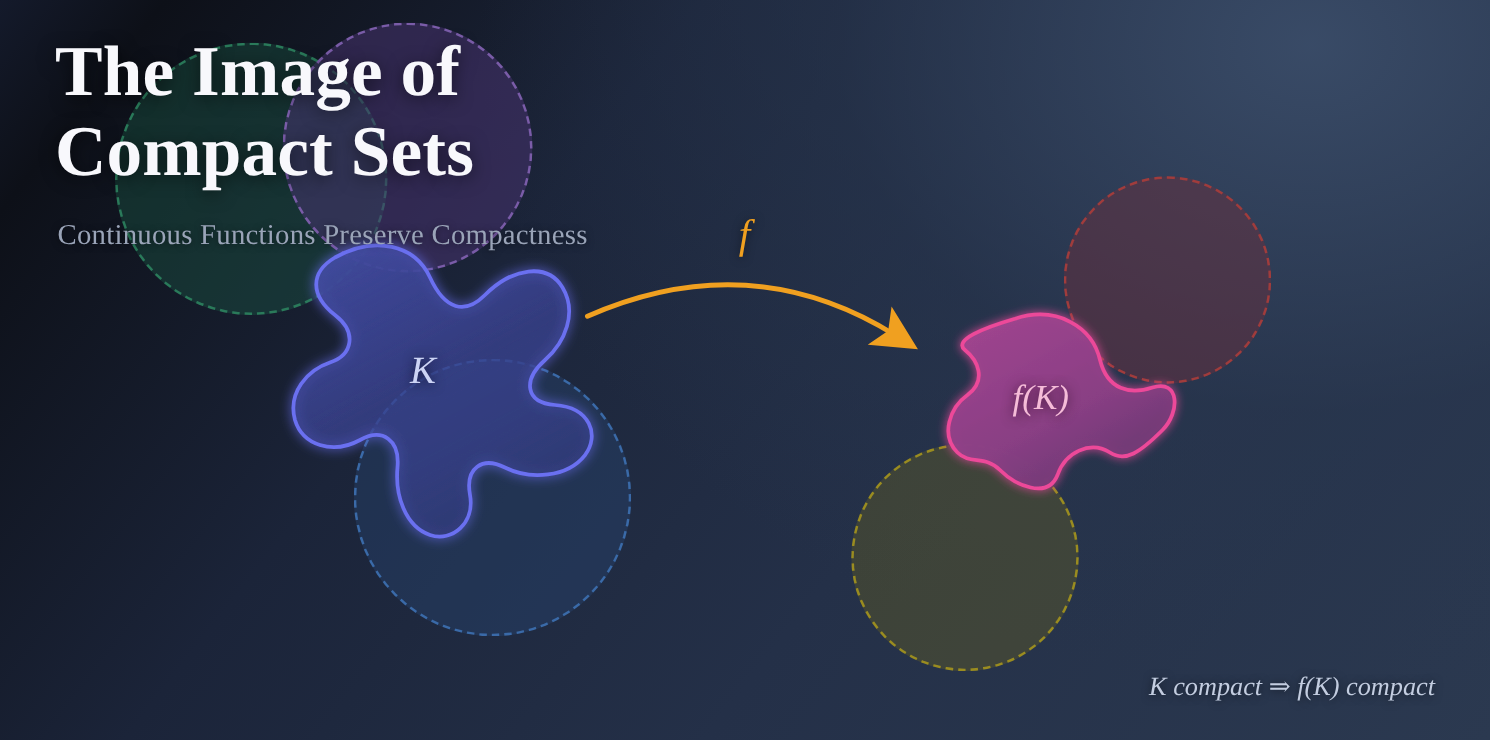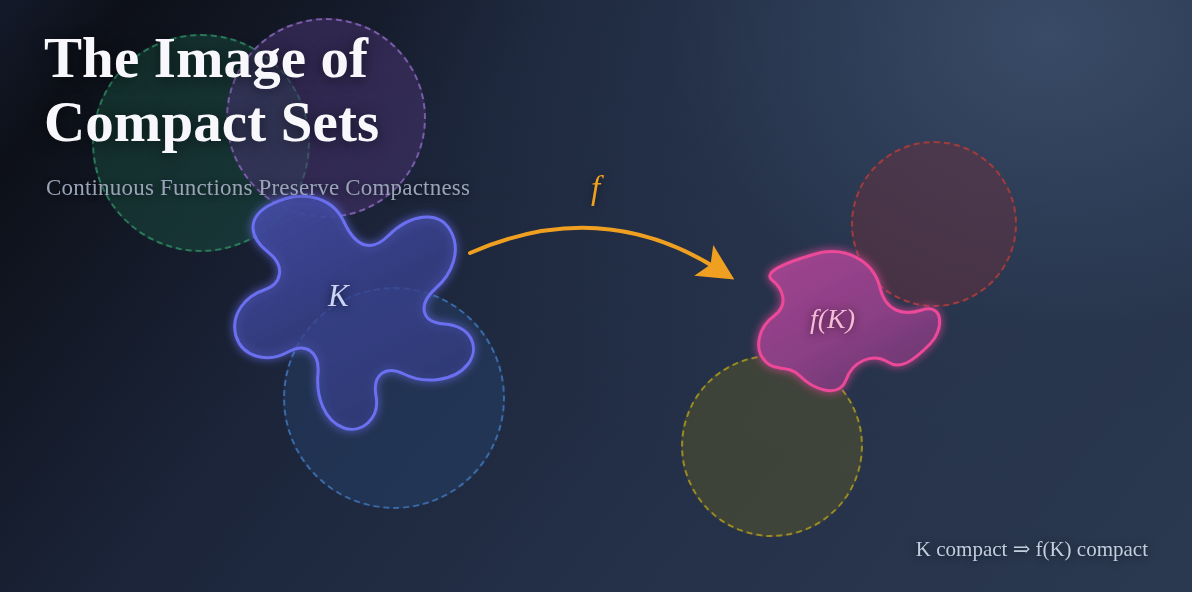--- a/index.html
+++ b/index.html
@@ -57,20 +57,21 @@
     font-size: 23px;
     color: #9aa4b8;
     letter-spacing: 0.2px;
     text-shadow: 0 1px 6px rgba(0,0,0,0.5);
   }
   #caption {
     position: absolute;
     right: 44px;
     top: 537px;
     font-size: 21px;
+    font-style: italic;
     color: #c3cde0;
     white-space: nowrap;
     text-shadow: 0 1px 7px rgba(0,0,0,0.5);
   }
   .blob-label {
     position: absolute;
     font-style: italic;
     pointer-events: none;
     white-space: nowrap;
   }

